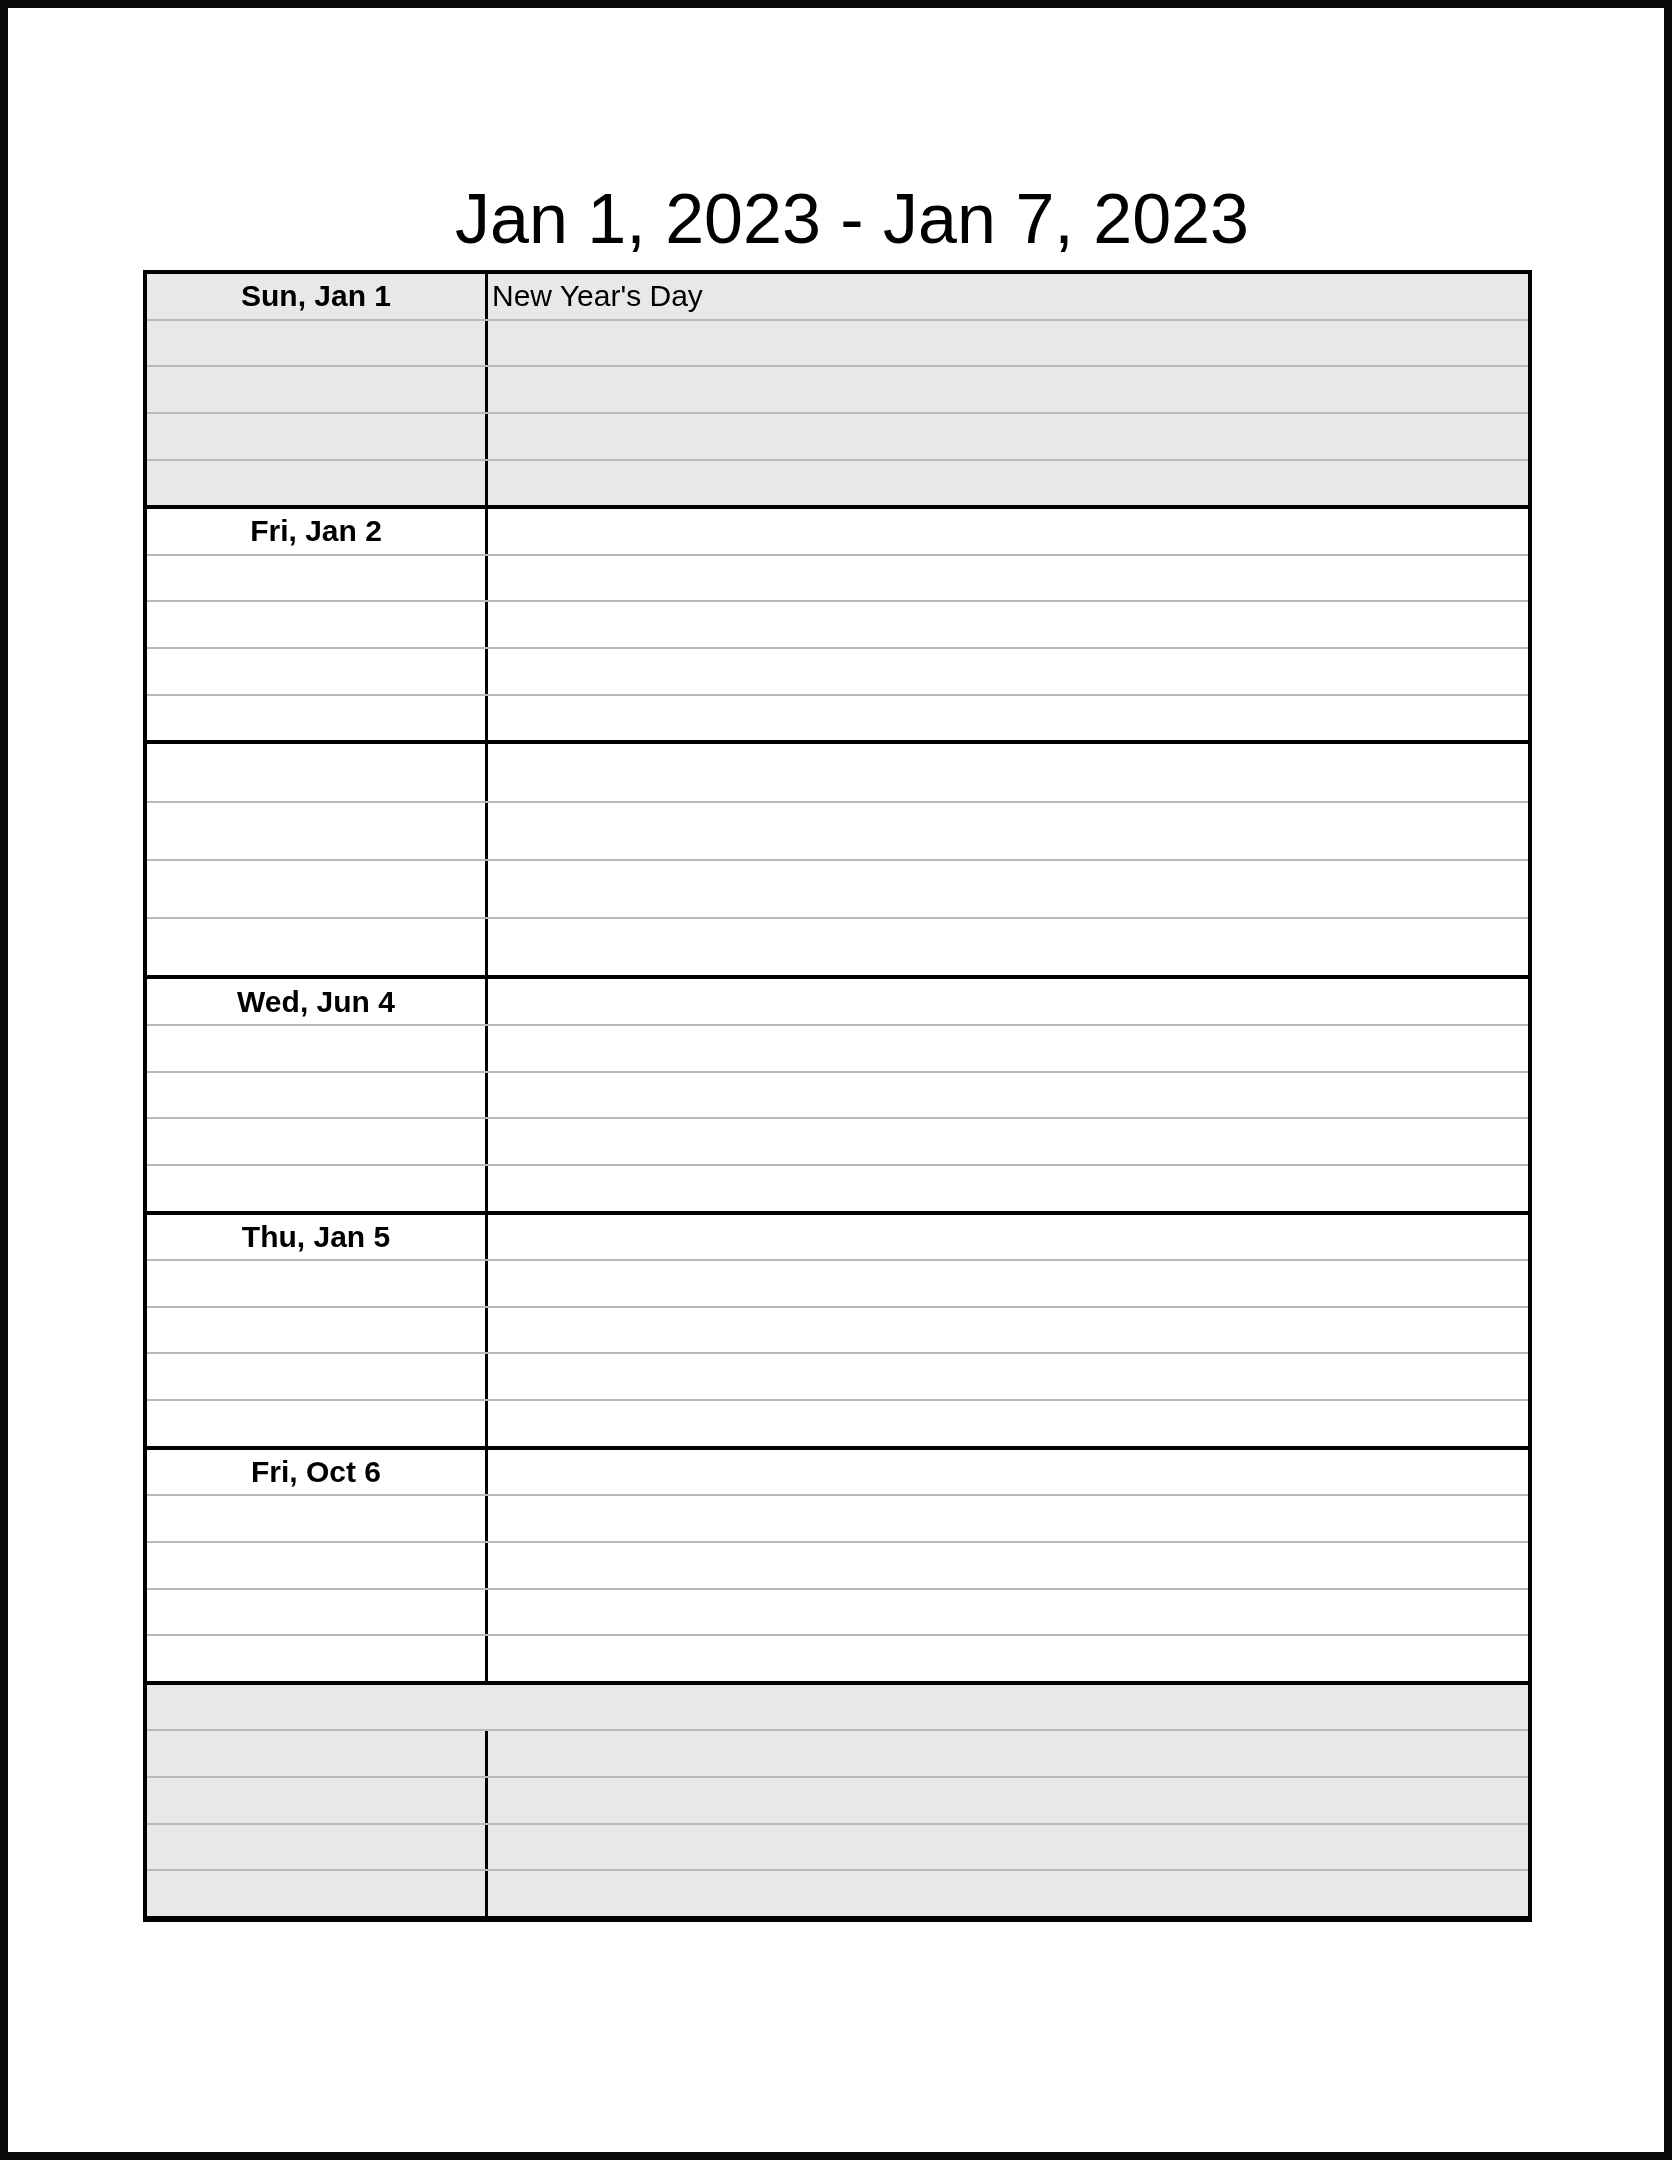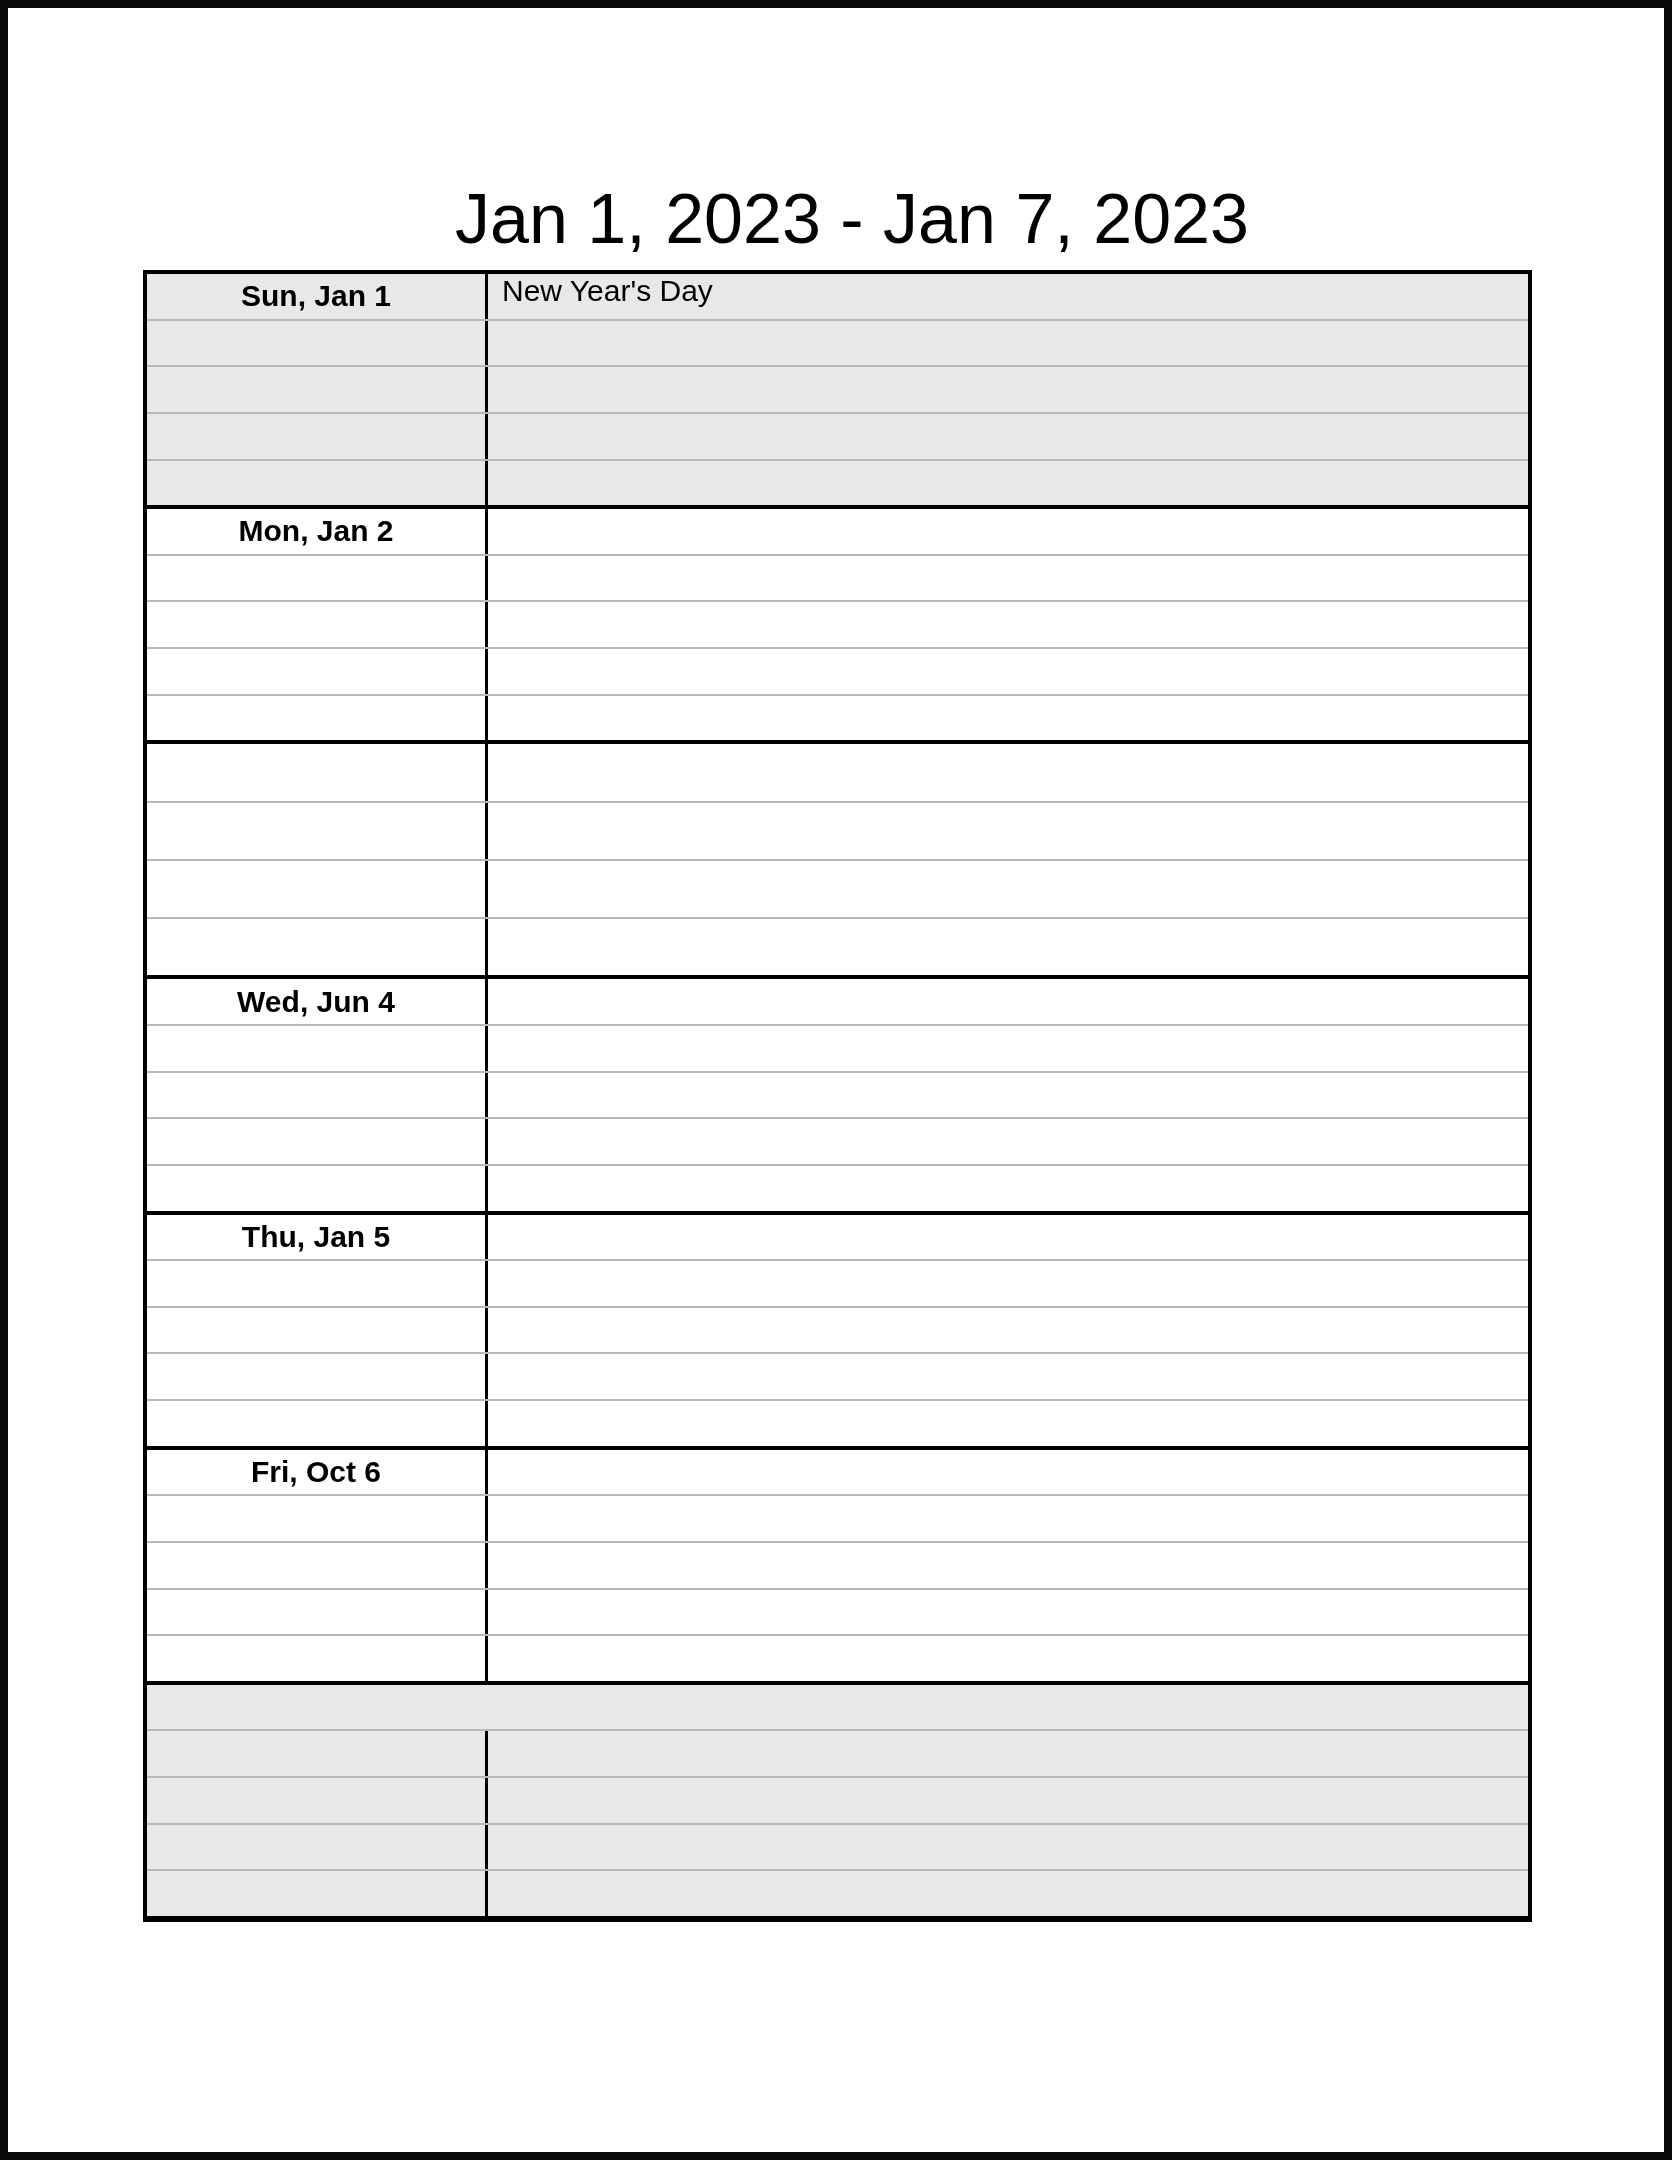--- a/index.html
+++ b/index.html
@@ -70,21 +70,22 @@
     width: 341px;
     border-right: 3px solid #000000;
     box-sizing: border-box;
     display: flex;
     align-items: center;
     justify-content: center;
   }
   .notes-cell {
     flex: 1 1 auto;
     display: flex;
-    padding-left: 14px;
+    align-items: center;
+    padding-left: 4px;
     box-sizing: border-box;
   }
   .day-label {
     font-size: 30px;
     font-weight: 700;
     white-space: nowrap;
   }
   .event-label {
     font-size: 30px;
     font-weight: 400;
@@ -125,21 +126,21 @@
 
   <div class="cal-row">
     <div class="day-cell"></div>
     <div class="notes-cell"></div>
   </div>
 </section>
 
   <section class="day-section">
     <div class="cal-row">
       <div class="day-cell">
-        <span class="day-label">Mon, Jan 2</span>
+        <span class="day-label">Fri, Jan 2</span>
       </div>
       <div class="notes-cell">
         <span class="event-label"></span>
       </div>
     </div>
 
   <div class="cal-row">
     <div class="day-cell"></div>
     <div class="notes-cell"></div>
   </div>

